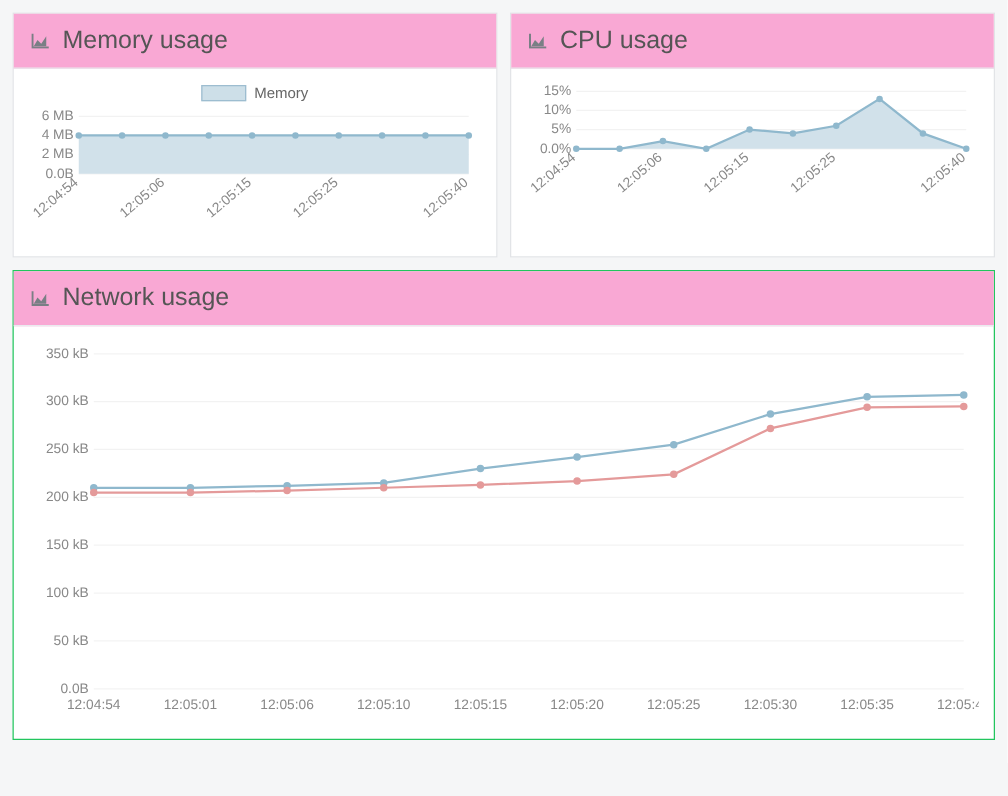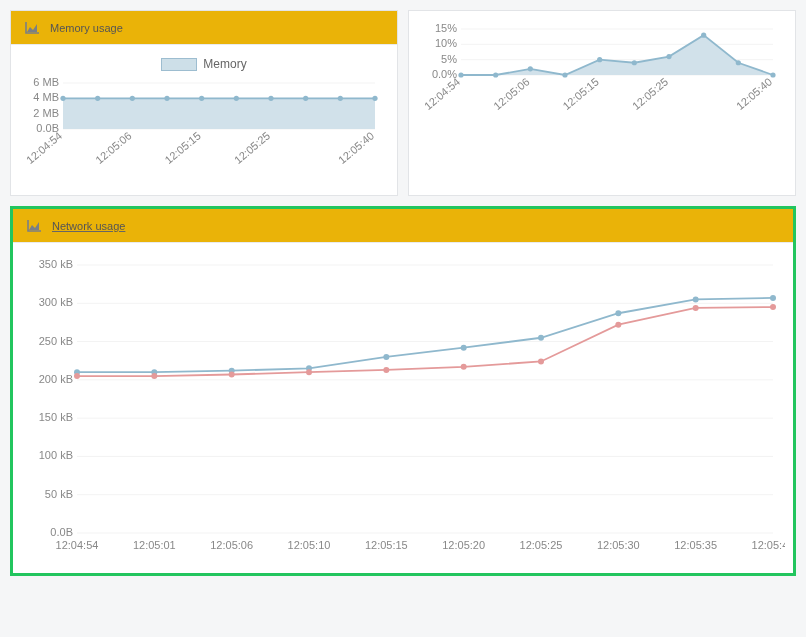--- a/index.html
+++ b/index.html
@@ -18,34 +18,33 @@
   margin-bottom: 10px;
 }
 .panel {
   flex: 1;
   border: 1px solid #e2e4e7;
   background: #fff;
   box-sizing: border-box;
 }
 .panel-full {
   width: 100%;
-  border: 3px solid #22c55e;
+  border: 1px solid #22c55e;
   background: #fff;
   box-sizing: border-box;
-  text-decoration: underline;
 }
 .panel-header {
-  background: #eab308;
+  background: #f9a8d4;
   border-bottom: 1px solid #e9ebee;
   padding: 10px 14px;
   display: flex;
   align-items: center;
   gap: 10px;
   color: #555;
-  font-size: 11px;
+  font-size: 20px;
 }
 .panel-body {
   padding: 12px 12px 18px 12px;
 }
 .legend {
   display: flex;
   justify-content: center;
   gap: 22px;
   margin-bottom: 6px;
   font-size: 12px;
@@ -111,20 +110,29 @@
           <text x="40" y="60" fill="#888" font-size="11" text-anchor="end" transform="rotate(-40 40 60)">12:04:54</text>
           <text x="109.33333333333333" y="60" fill="#888" font-size="11" text-anchor="end" transform="rotate(-40 109.33333333333333 60)">12:05:06</text>
           <text x="178.66666666666666" y="60" fill="#888" font-size="11" text-anchor="end" transform="rotate(-40 178.66666666666666 60)">12:05:15</text>
           <text x="248" y="60" fill="#888" font-size="11" text-anchor="end" transform="rotate(-40 248 60)">12:05:25</text>
           <text x="352" y="60" fill="#888" font-size="11" text-anchor="end" transform="rotate(-40 352 60)">12:05:40</text>
         </svg>
     </div>
   </div>
 
   <div class="panel">
+    <div class="panel-header">
+      <span>
+        <svg width="15" height="13" viewBox="0 0 15 13">
+            <path d="M1 1 L1 12 L14 12" stroke="#7a7f85" stroke-width="1.6" fill="none"></path>
+            <path d="M2 11 L5 6 L8 9 L12 3 L12 11 Z" fill="#7a7f85"></path>
+          </svg>
+      </span>
+      <span>CPU usage</span>
+    </div>
     <div class="panel-body">
       <svg id="svg-cpu" width="360" height="100">
           <line x1="40" x2="352" y1="52" y2="52" stroke="rgba(0,0,0,0.05)"></line>
           <text x="36" y="55" text-anchor="end" fill="#888" font-size="11">0.0%</text>
           <line x1="40" x2="352" y1="36.66666666666667" y2="36.66666666666667" stroke="rgba(0,0,0,0.05)"></line>
           <text x="36" y="39.66666666666667" text-anchor="end" fill="#888" font-size="11">5%</text>
           <line x1="40" x2="352" y1="21.333333333333336" y2="21.333333333333336" stroke="rgba(0,0,0,0.05)"></line>
           <text x="36" y="24.333333333333336" text-anchor="end" fill="#888" font-size="11">10%</text>
           <line x1="40" x2="352" y1="6" y2="6" stroke="rgba(0,0,0,0.05)"></line>
           <text x="36" y="9" text-anchor="end" fill="#888" font-size="11">15%</text>

